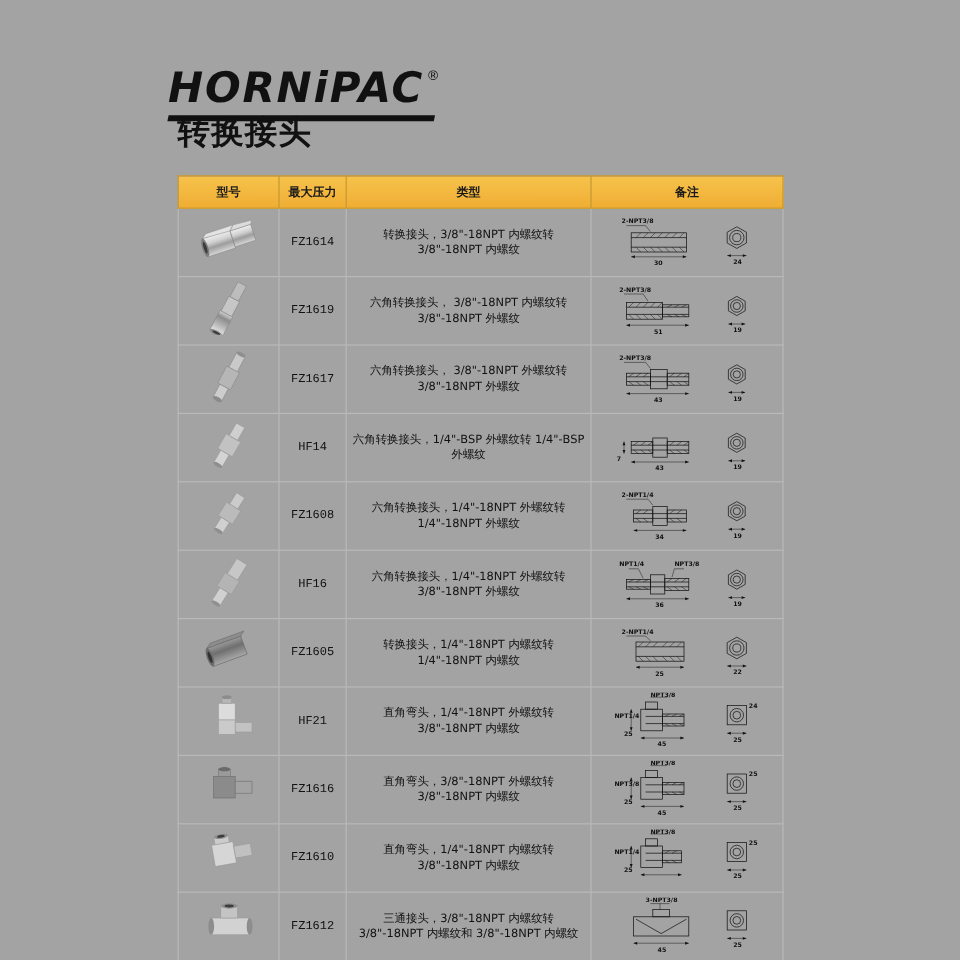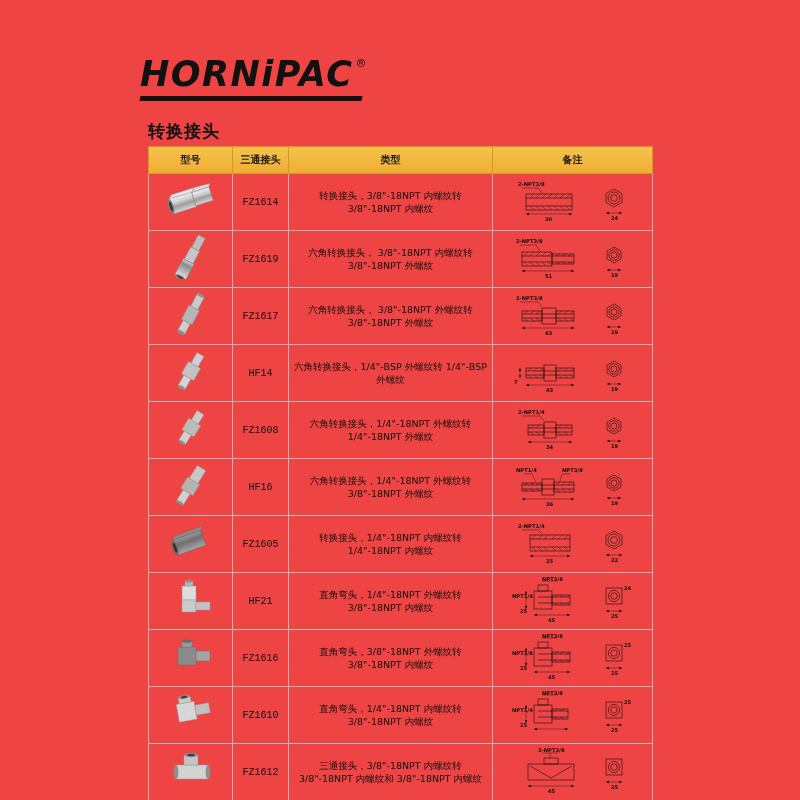--- a/index.html
+++ b/index.html
@@ -13,21 +13,21 @@
     font-family: "Liberation Sans", sans-serif;
     color: #1a1a1a;
     position: relative;
     overflow: hidden;
   }
   .page {
     position: absolute;
     left: 0; top: 0;
     width: 800px;
     height: 800px;
-    background: #ef4444;
+    background: #a3a3a3;
   }
   
   .brand {
     position: absolute;
     left: 140px;
     top: 55px;
     display: flex;
     align-items: flex-start;
     height: 44px;
   }
@@ -54,23 +54,23 @@
     top: 96px;
     width: 222px;
     height: 5px;
     background: #111111;
     transform: skewX(-12deg);
   }
   
   .page-title {
     position: absolute;
     left: 148px;
-    top: 120px;
+    top: 92px;
     font-family: "DejaVu Sans", sans-serif;
-    font-size: 17px;
+    font-size: 27px;
     font-weight: bold;
     color: #111111;
     letter-spacing: 1px;
   }
   
   .table-wrap {
     position: absolute;
     left: 148px;
     top: 146px;
     width: 504px;
@@ -160,21 +160,21 @@
     <table class="parts">
       <colgroup>
         <col class="c-img">
           <col class="c-model">
           <col class="c-type">
           <col class="c-note">
       </colgroup>
       <thead>
         <tr>
           <th>型号</th>
-          <th>三通接头</th>
+          <th>最大压力</th>
           <th>类型</th>
           <th>备注</th>
         </tr>
       </thead>
       <tbody>
 
         <tr>
           <td class="img-cell">
             <span class="photo">
               <svg width="70" height="40" viewBox="0 0 70 40">

